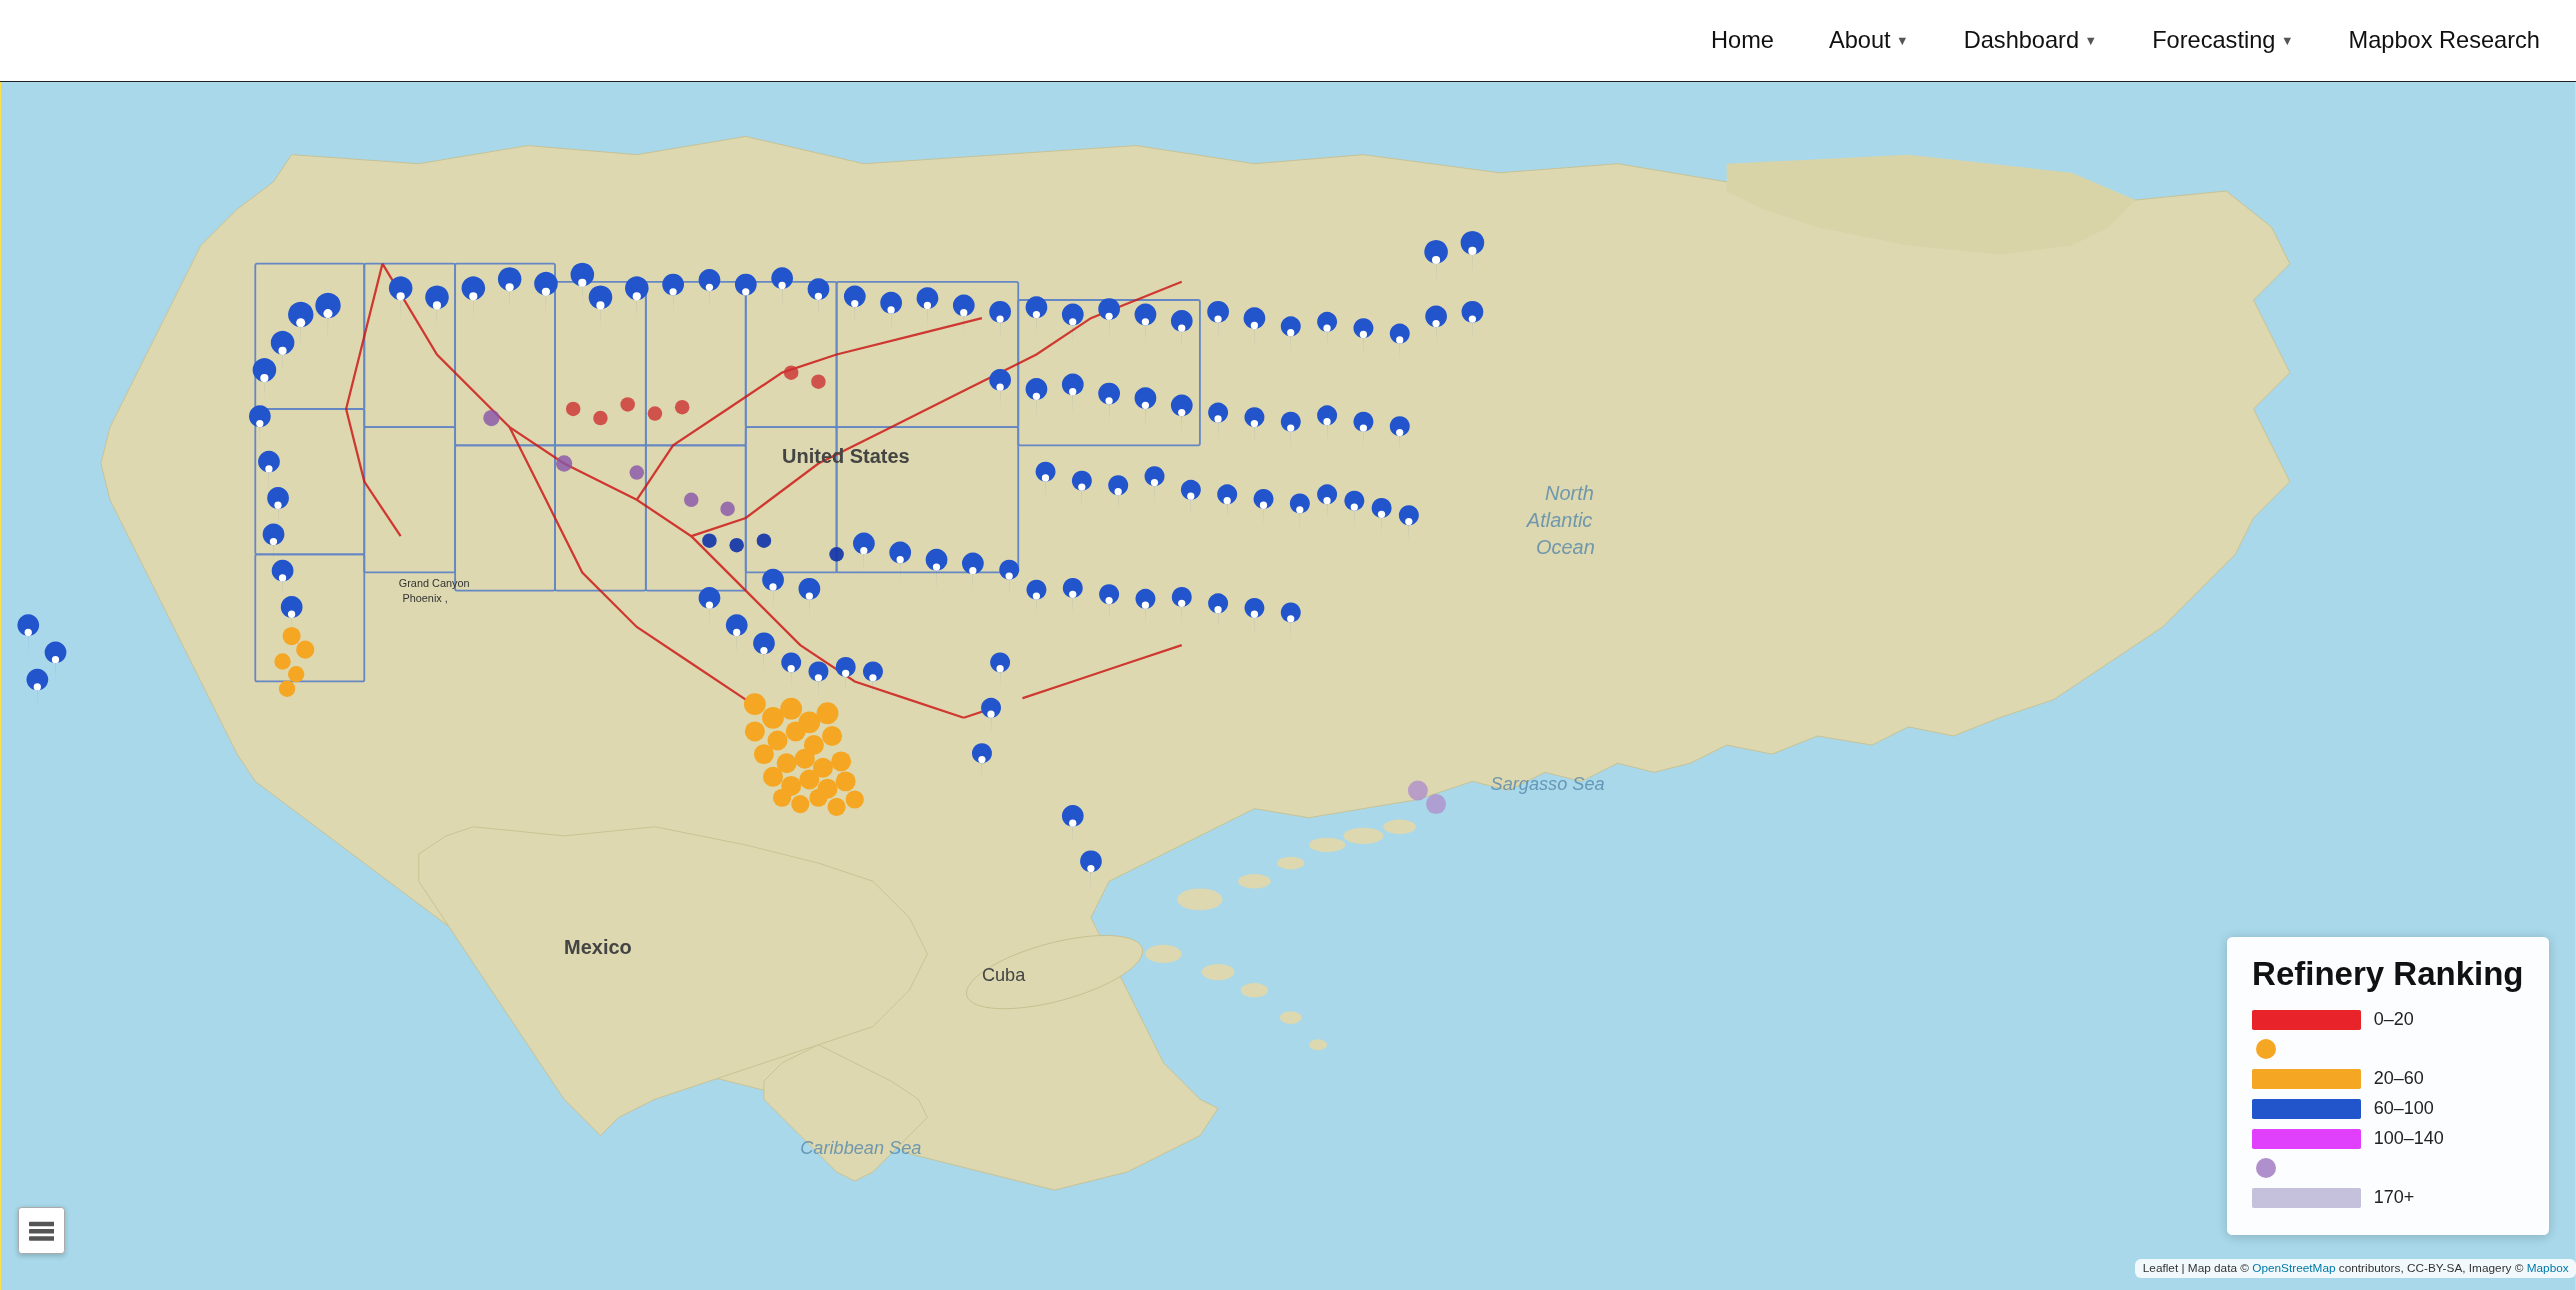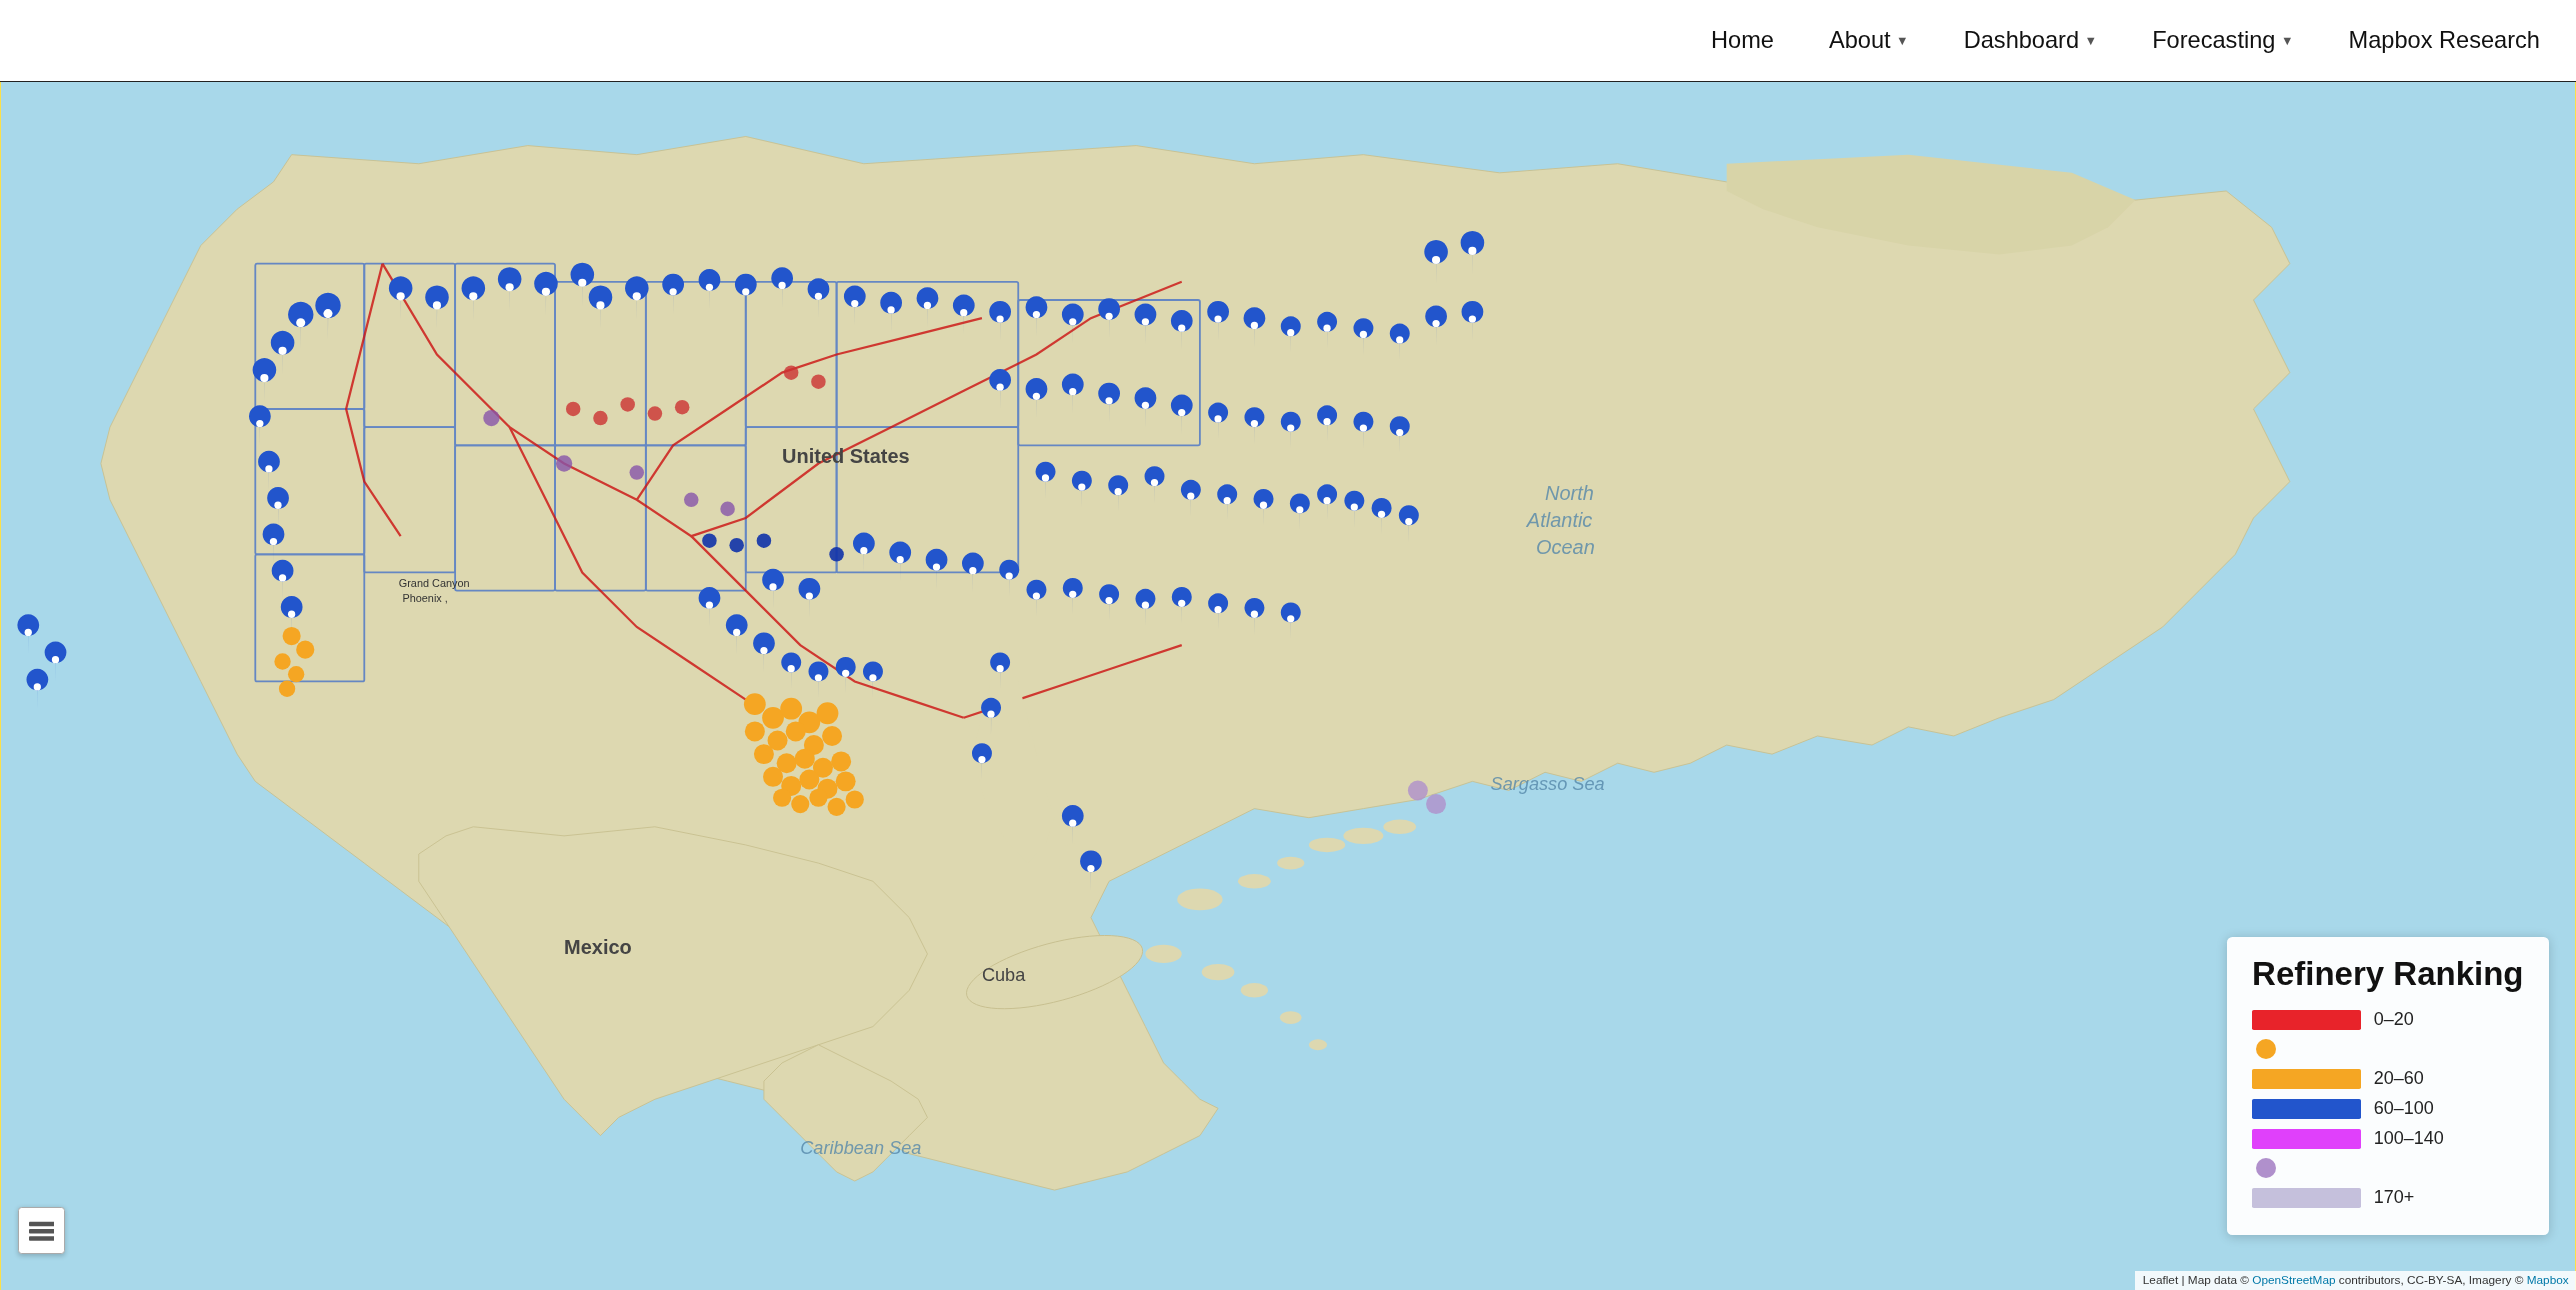--- a/index.html
+++ b/index.html
@@ -123,26 +123,27 @@
       align-items: center;
       justify-content: center;
       cursor: pointer;
       z-index: 500;
       box-shadow: 0 1.8px 5.5px rgba(0,0,0,0.2);
     }
 
     
     #attribution {
       position: absolute;
-      bottom: 0; right: 0;
+      bottom: 12px; right: 0;
       background: rgba(255,255,255,0.85);
       font-size: 11.8px;
       padding: 2.7px 7.3px;
       color: #333;
       z-index: 500;
+      border-radius: 6px;
     }
     #attribution a { color: #0078a8; text-decoration: none; }
   </style>
 </head>
 <body>
 
 <nav id="navbar">
   <nav>
     <a href="#">Home</a>
     <a href="#">

